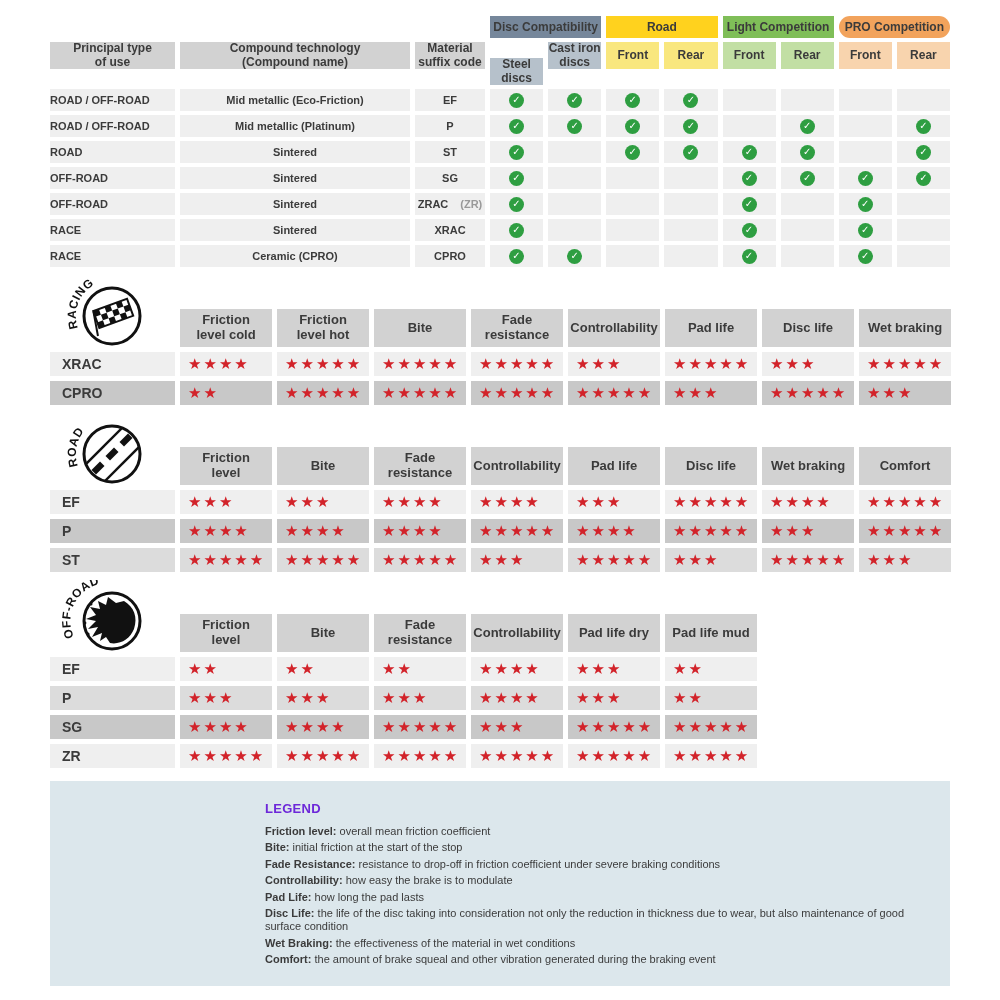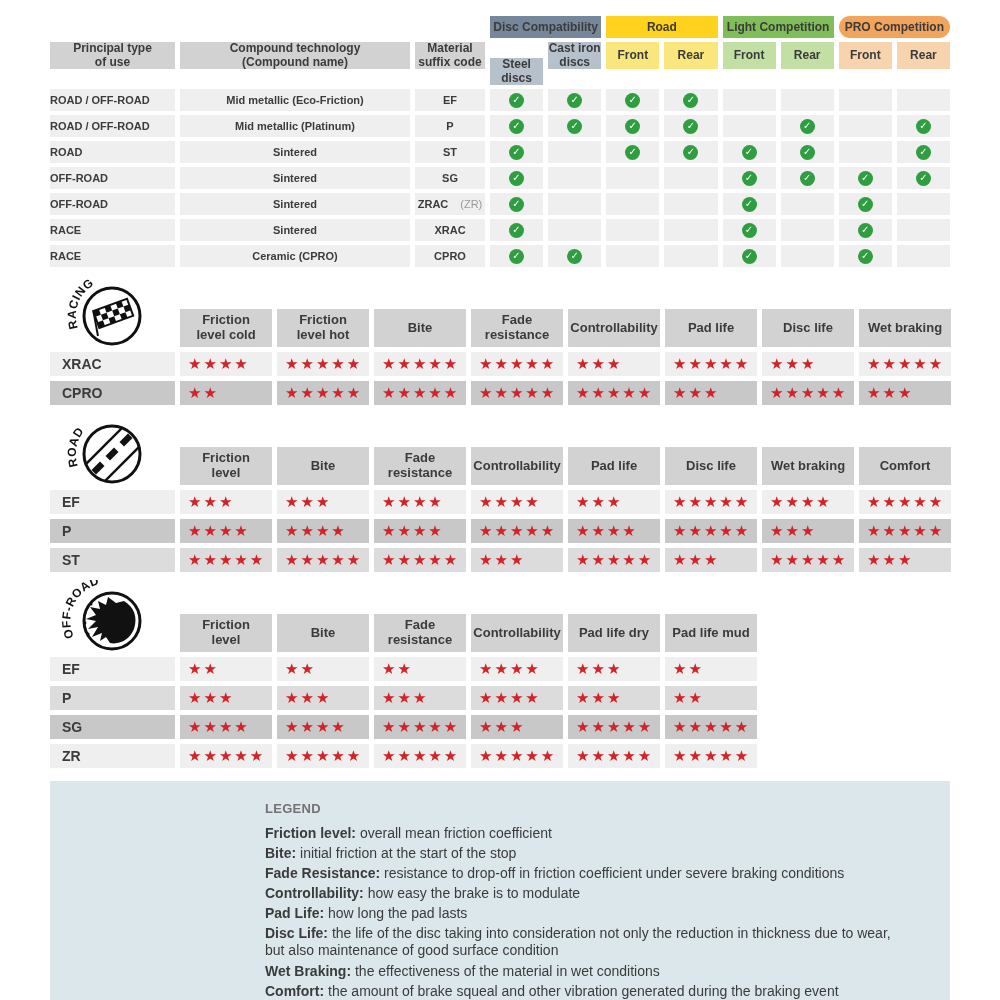--- a/index.html
+++ b/index.html
@@ -8,43 +8,43 @@
         padding:16px 50px 0 50px;overflow:hidden;}
 
   
   .compat-grid{display:grid;grid-template-columns:125px 230px 70px repeat(8,1fr);gap:4px 5px;width:900px;}
   .cell{display:flex;align-items:center;justify-content:center;text-align:center;box-sizing:border-box;}
   .group-spacer{grid-column:span 3;}
   .group-header{grid-column:span 2;height:22px;font-weight:700;font-size:12px;}
   .sub-header{height:27px;font-weight:700;font-size:12px;line-height:1.12;white-space:pre-line;background:#d2d2d2;}
   .data-cell{height:22px;background:#efefef;font-size:11px;font-weight:700;}
   .use-cell{justify-content:flex-start;padding-left:0;text-align:left;}
-  .code-note{color:#999;font-weight:400;margin-left:12px;}
+  .code-note{color:#999;font-weight:700;margin-left:12px;}
   .check{width:15px;height:15px;border-radius:50%;background:#2e9e41;color:#fff;font-size:10px;
          font-weight:700;display:flex;align-items:center;justify-content:center;line-height:1;}
 
   
   .rating-section{margin-top:8px;}
   .rating-grid{display:grid;gap:5px;align-items:end;}
   .icon-cell{grid-column:1;grid-row:1;display:flex;align-items:flex-end;padding-left:10px;}
   .rating-header{background:#d2d2d2;height:38px;display:flex;align-items:center;justify-content:center;
                  text-align:center;font-weight:700;font-size:13px;line-height:1.12;white-space:pre-line;box-sizing:border-box;}
   .rating-label{height:24px;display:flex;align-items:center;padding-left:12px;font-weight:700;font-size:14px;box-sizing:border-box;}
   .stars-cell{height:24px;display:flex;align-items:center;padding-left:8px;color:#d2232a;
               font-size:15px;letter-spacing:2px;box-sizing:border-box;font-family:"DejaVu Sans",sans-serif;}
   .shade-light{background:#efefef;}
   .shade-mid{background:#dcdcdc;}
   .shade-dark{background:#c8c8c8;}
   .icon-arc-text{font-size:12px;font-weight:700;letter-spacing:0.5px;fill:#111;}
 
   
   .legend{margin-top:13px;width:900px;box-sizing:border-box;background:#dce7ec;
           padding:20px 40px 16px 215px;}
-  .legend-title{color:#737373;font-weight:700;font-size:13px;letter-spacing:.3px;margin-bottom:9px;}
-  .legend-line{font-size:14px;line-height:1.22;margin-bottom:3px;max-width:640px;}
+  .legend-title{color:#6d28d9;font-weight:700;font-size:13px;letter-spacing:.3px;margin-bottom:9px;}
+  .legend-line{font-size:11px;line-height:1.22;margin-bottom:3px;max-width:640px;}
   .legend-term{font-weight:700;}
 </style>
 </head>
 <body>
 
 <div class="page">
 
   <section>
     <div class="compat-grid">
         <div class="cell group-spacer"></div>

